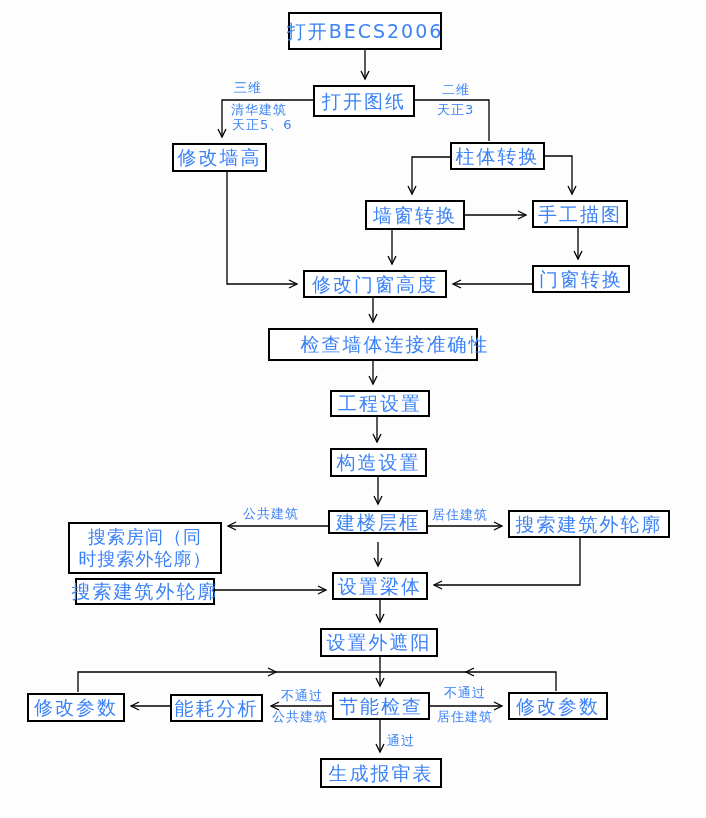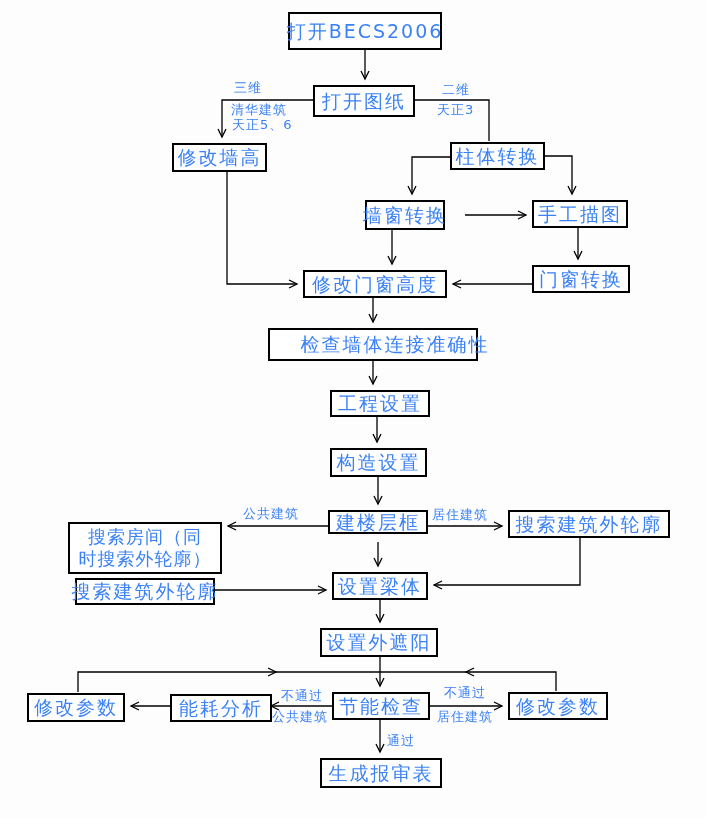--- a/index.html
+++ b/index.html
@@ -90,40 +90,40 @@
       <path d="M170,706 L131,706" marker-end="url(#arr)"></path>
       <path d="M430,706 L502,706" marker-end="url(#arr)"></path>
       <path d="M380,720 L380,752" marker-end="url(#arr)"></path>
     </g>
   </svg>
 
   <div class="node" style="left:288px; top:12px;  width:154px; height:38px;">打开BECS2006</div>
   <div class="node" style="left:313px; top:85px;  width:102px; height:32px;">打开图纸</div>
   <div class="node" style="left:172px; top:143px; width:95px;  height:29px;">修改墙高</div>
   <div class="node" style="left:450px; top:142px; width:95px;  height:28px;">柱体转换</div>
-  <div class="node" style="left:365px; top:200px; width:80px; height:30px;">墙窗转换</div>
+  <div class="node" style="left:365px; top:200px; width:100px; height:30px;">墙窗转换</div>
   <div class="node" style="left:532px; top:200px; width:96px;  height:28px;">手工描图</div>
   <div class="node" style="left:532px; top:265px; width:98px;  height:28px;">门窗转换</div>
   <div class="node" style="left:303px; top:270px; width:144px; height:28px;">修改门窗高度</div>
   <div class="node" style="left:268px; top:328px; width:210px; height:33px;padding-left:44px;">检查墙体连接准确性</div>
   <div class="node" style="left:330px; top:390px; width:100px; height:27px;">工程设置</div>
   <div class="node" style="left:330px; top:448px; width:97px;  height:29px;">构造设置</div>
   <div class="node" style="left:328px; top:510px; width:100px; height:24px;">建楼层框</div>
 
   <div class="node two-line" style="left:68px; top:505px; width:154px; height:52px;margin-top:17px;">
     <span>搜索房间（同</span>
     <span>时搜索外轮廓）</span>
   </div>
 
   <div class="node" style="left:508px; top:510px; width:162px; height:28px;">搜索建筑外轮廓</div>
   <div class="node" style="left:75px;  top:578px; width:140px; height:27px;">搜索建筑外轮廓</div>
   <div class="node" style="left:332px; top:572px; width:96px;  height:28px;">设置梁体</div>
   <div class="node" style="left:320px; top:628px; width:118px; height:29px;">设置外遮阳</div>
   <div class="node" style="left:332px; top:692px; width:98px;  height:28px;">节能检查</div>
-  <div class="node" style="left:170px; top:694px; width:102px;  height:28px;">能耗分析</div>
+  <div class="node" style="left:170px; top:694px; width:93px;  height:28px;">能耗分析</div>
   <div class="node" style="left:27px;  top:693px; width:98px;  height:29px;">修改参数</div>
   <div class="node" style="left:508px; top:692px; width:100px; height:28px;">修改参数</div>
   <div class="node" style="left:320px; top:758px; width:122px; height:30px;">生成报审表</div>
 
   <div class="edge-label" style="left:234px; top:81px;">三维</div>
   <div class="edge-label" style="left:231px; top:103px;">清华建筑</div>
   <div class="edge-label" style="left:232px; top:118px;">天正5、6</div>
   <div class="edge-label" style="left:442px; top:83px;">二维</div>
   <div class="edge-label" style="left:437px; top:103px;">天正3</div>
   <div class="edge-label" style="left:243px; top:507px;">公共建筑</div>

